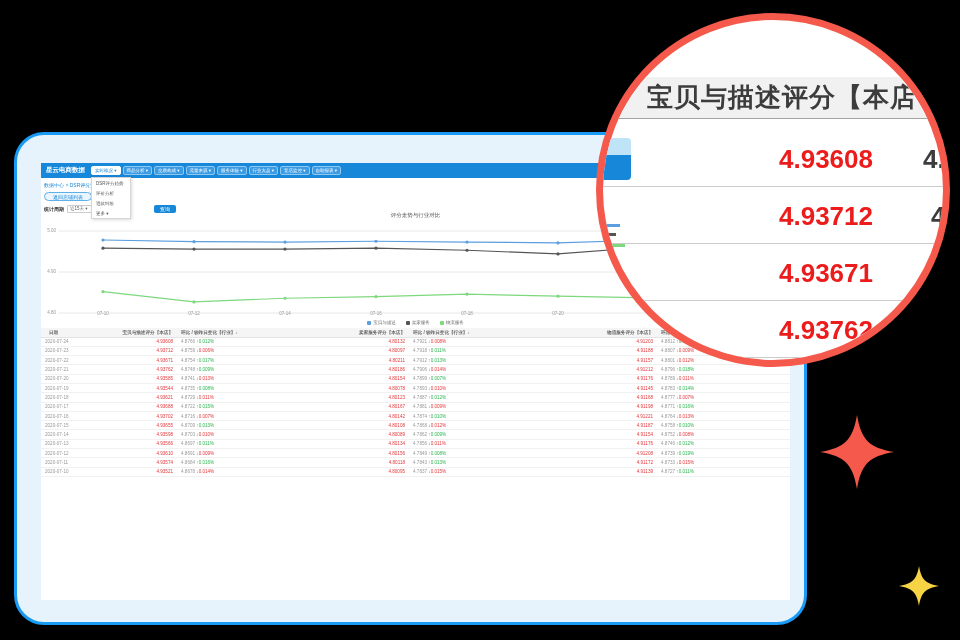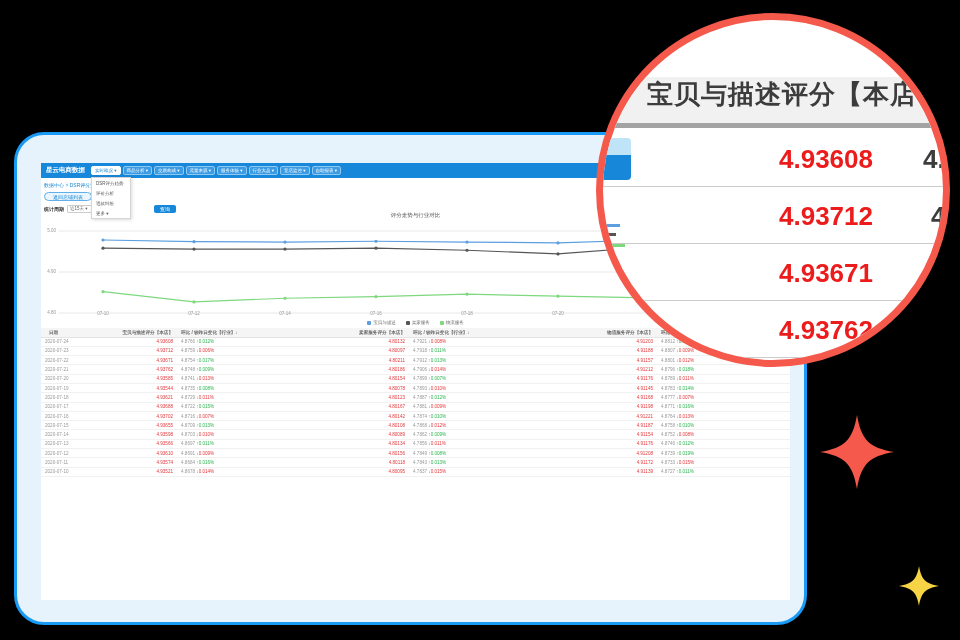--- a/index.html
+++ b/index.html
@@ -58,22 +58,22 @@
   .c-val  { font-size:4.6px; color:#e4393c; text-align:right; white-space:nowrap; }
   .c-chg  { font-size:4.6px; color:#999; text-align:left; padding-left:8px; white-space:nowrap; }
   .c-chg .up   { color:#2eb552; }
   .c-chg .down { color:#e4393c; }
   .h-right { text-align:right; }
   .h-left  { text-align:left; padding-left:8px; }
 
   
   .magnifier { position:absolute; left:596px; top:13px; width:354px; height:354px; background:#fff;
                border:7px solid #f4594c; border-radius:50%; overflow:hidden; z-index:10; }
-  .mag-head { position:absolute; left:0; top:57px; width:354px; height:51px; background:#f1f1f1;
-              border-bottom:5px solid #a3a3a3; display:flex; align-items:flex-start; }
+  .mag-head { position:absolute; left:0; top:57px; width:354px; height:42px; background:#f1f1f1;
+              border-bottom:1px solid #a3a3a3; display:flex; align-items:center; }
   .mag-head span { font-size:26px; font-weight:bold; color:#3c3c3c; margin-left:44px; white-space:nowrap; letter-spacing:1px; }
   .mag-row { position:absolute; left:0; width:354px; height:57px; border-bottom:1px solid #ccc; }
   .mag-val { position:absolute; right:84px; top:14px; font-size:26px; font-weight:bold; color:#ec1c1c; }
   .mag-partial { position:absolute; top:14px; font-size:26px; font-weight:bold; color:#3c3c3c; }
   .frag { position:absolute; }
 
   
   .star { position:absolute; z-index:6; }
 </style>
 </head>

